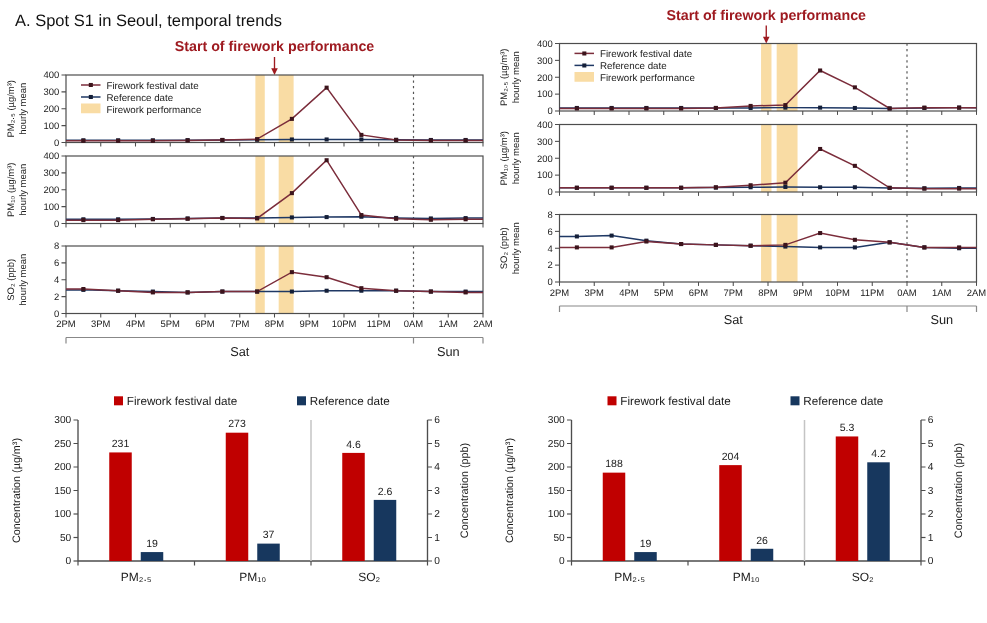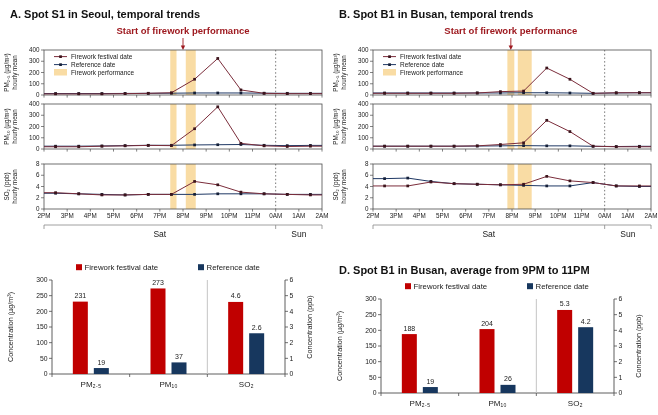--- a/index.html
+++ b/index.html
@@ -4,21 +4,21 @@
 <style>
   html,body{margin:0;padding:0;background:#ffffff;}
   .figure{
     width:658px;height:415px;background:#ffffff;
     display:grid;grid-template-columns:329px 329px;grid-template-rows:258px 157px;
     font-family:"Liberation Sans","DejaVu Sans",sans-serif;
     overflow:hidden;
   }
   .panel{overflow:hidden;}
   .panel-title{
-    margin:8px 0 1px 10px;font-size:11px;font-weight:700;color:#111111;
+    margin:8px 0 1px 10px;font-size:11px;font-weight:400;color:#111111;
     font-family:"Liberation Sans","DejaVu Sans",sans-serif;
   }
   .panel.bottom .panel-title{margin-top:6px;}
   svg{display:block;font-family:"Liberation Sans","DejaVu Sans",sans-serif;}
 </style>
 </head>
 <body>
 
 <div class="figure">
 
@@ -261,21 +261,20 @@
           <line x1="44" y1="204" x2="44" y2="208" stroke="#888" stroke-width="0.8"></line>
           <line x1="275.6666666666667" y1="204" x2="275.6666666666667" y2="208" stroke="#888" stroke-width="0.8"></line>
           <line x1="322" y1="204" x2="322" y2="208" stroke="#888" stroke-width="0.8"></line>
           <text x="159.83333333333334" y="216" text-anchor="middle" font-size="8.5" fill="#1a1a1a">Sat</text>
           <text x="298.8333333333333" y="216" text-anchor="middle" font-size="8.5" fill="#1a1a1a">Sun</text>
         </g>
       </svg>
   </section>
 
   <section class="panel top">
-    <h2 class="panel-title">B. Spot B1 in Busan, temporal trends</h2>
     <svg class="ts-chart" width="329" height="222" viewBox="0 0 329 222">
         <g>
           <text x="181.84166666666667" y="13" text-anchor="middle" font-size="9.5" font-weight="bold" fill="#9e1a20">Start of firework performance</text>
           <line x1="181.84166666666667" y1="17" x2="181.84166666666667" y2="25" stroke="#9e1a20" stroke-width="0.9"></line>
           <polygon points="179.64166666666668,24.5 184.04166666666666,24.5 181.84166666666667,29" fill="#9e1a20"></polygon>
         </g>
         <g>
           <g>
             <rect x="178.36666666666667" y="29" width="6.949999999999989" height="45" fill="#f9dca4"></rect>
             <rect x="188.79166666666669" y="29" width="13.899999999999977" height="45" fill="#f9dca4"></rect>
@@ -578,21 +577,20 @@
           <rect x="228.16666666666666" y="43.93333333333334" width="15" height="72.06666666666666" fill="#c00000"></rect>
           <text x="235.66666666666666" y="40.43333333333334" text-anchor="middle" font-size="7" fill="#1a1a1a">4.6</text>
           <rect x="249.16666666666666" y="75.26666666666667" width="15" height="40.733333333333334" fill="#17375e"></rect>
           <text x="256.66666666666663" y="71.76666666666667" text-anchor="middle" font-size="7" fill="#1a1a1a">2.6</text>
           <text x="246.16666666666666" y="129" text-anchor="middle" font-size="8" fill="#1a1a1a">SO₂</text>
         </g>
       </svg>
   </section>
 
   <section class="panel bottom">
-    <h2 class="panel-title">D. Spot B1 in Busan, average from 9PM to 11PM</h2>
     <svg class="bar-chart" width="329" height="138" viewBox="0 0 329 138">
         <g>
           <rect x="76" y="6.2" width="6" height="6" fill="#c00000"></rect>
           <text x="84.5" y="12" font-size="7.8" fill="#1a1a1a">Firework festival date</text>
           <rect x="198" y="6.2" width="6" height="6" fill="#17375e"></rect>
           <text x="206.5" y="12" font-size="7.8" fill="#1a1a1a">Reference date</text>
         </g>
         <g>
           <line x1="52" y1="22" x2="52" y2="116" stroke="#4d4d4d" stroke-width="0.9"></line>
           <line x1="285" y1="22" x2="285" y2="116" stroke="#4d4d4d" stroke-width="0.9"></line>

